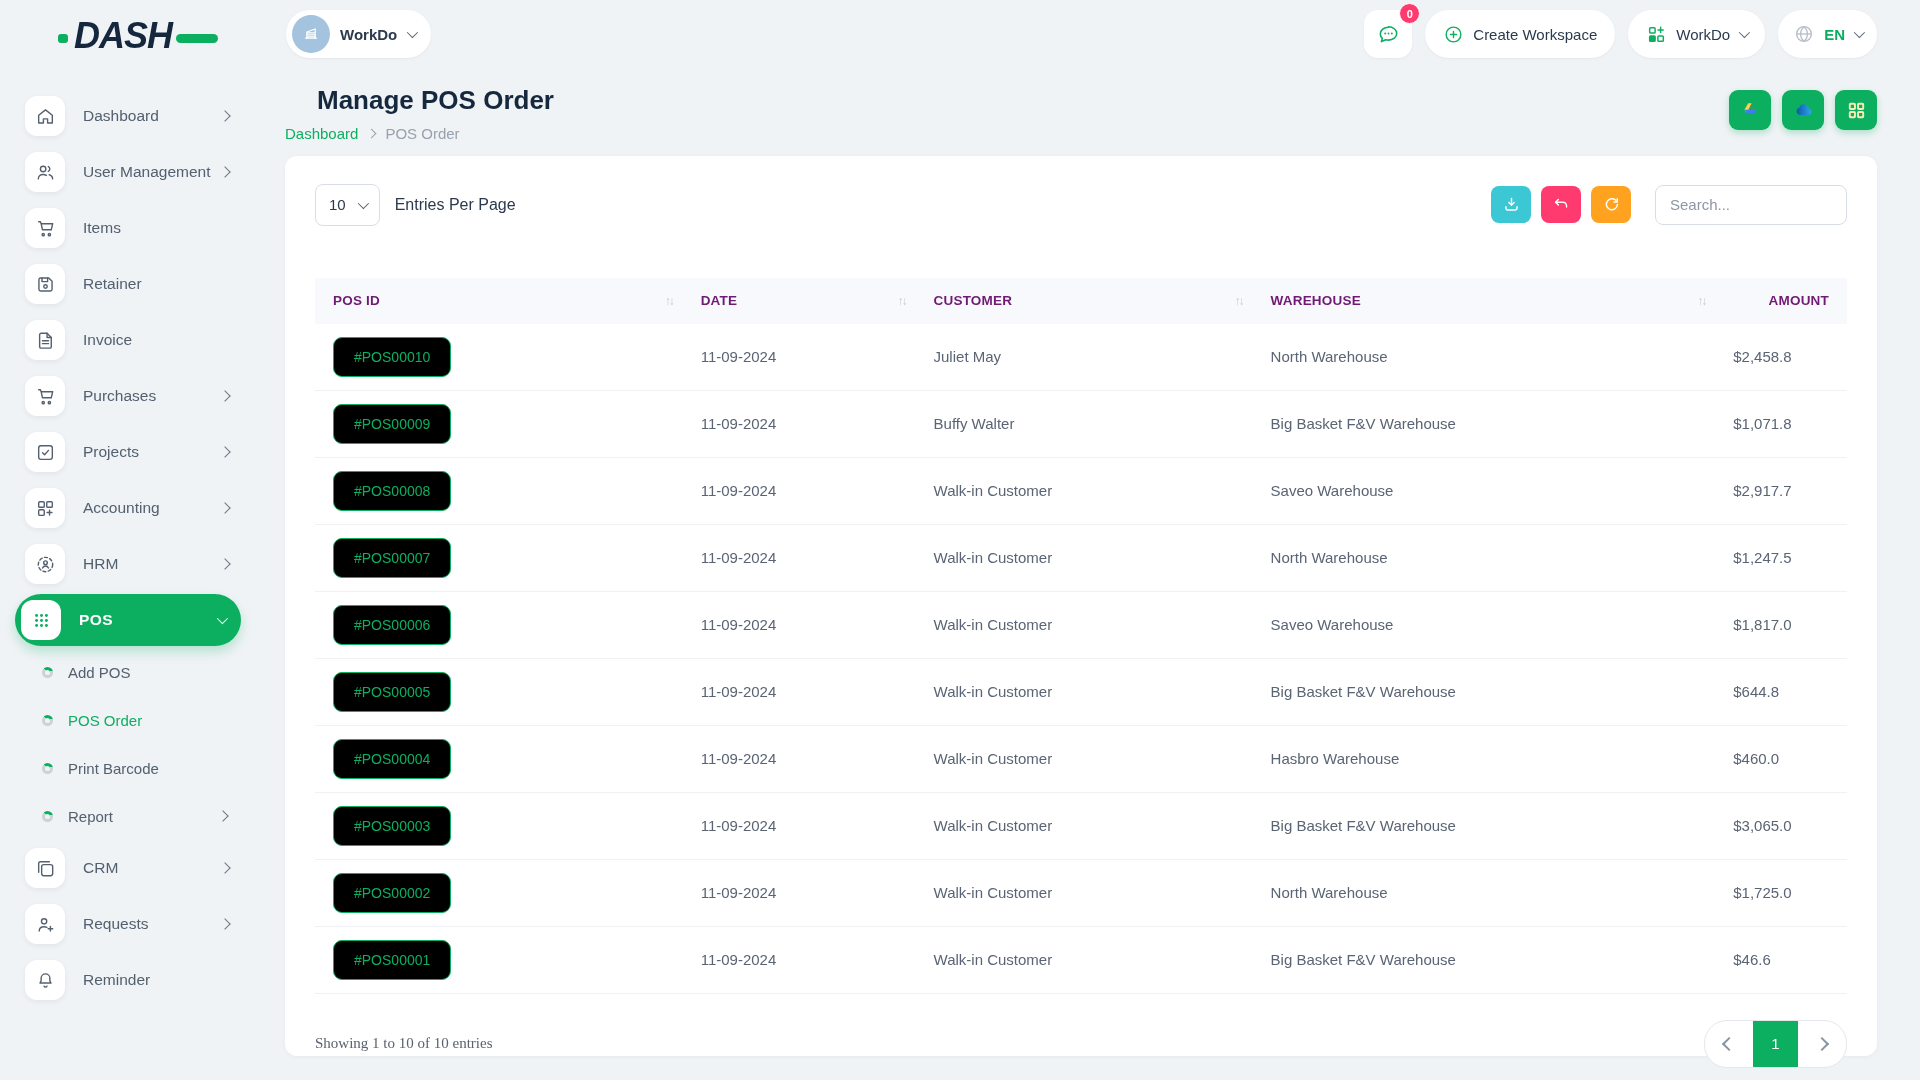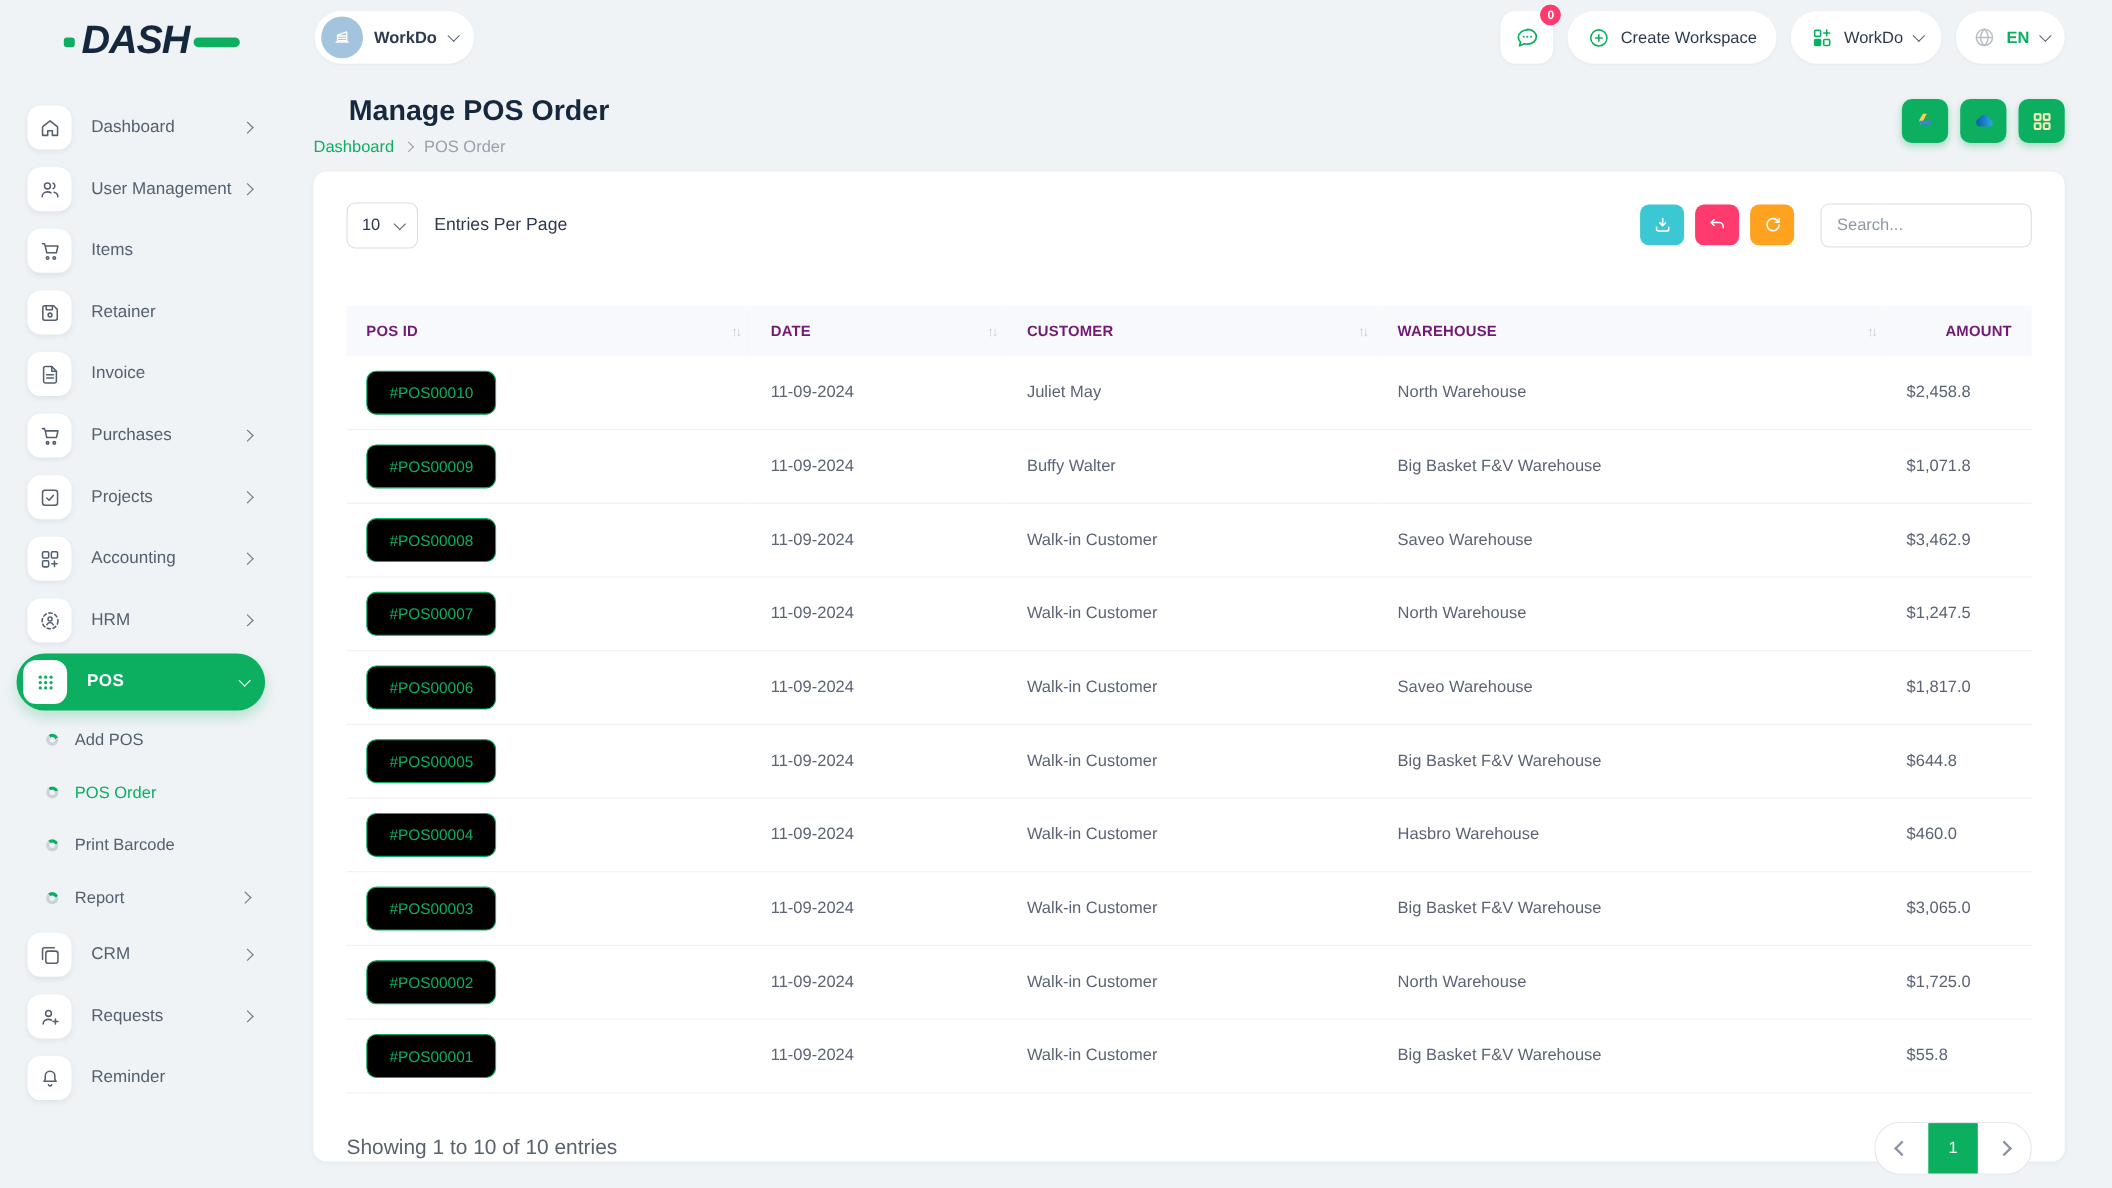--- a/index.html
+++ b/index.html
@@ -74,21 +74,21 @@
   .th-in{display:flex;align-items:center;justify-content:space-between;}
   .th-label{font-size:13.5px;font-weight:700;color:#701a75;letter-spacing:.2px;text-transform:uppercase;}
   .sort{font-size:12px;color:#c6cbd3;letter-spacing:-2px;margin-left:8px;}
   th.amt .th-in{justify-content:flex-end;}
   th.amt{padding-right:18px;}
   tbody td{height:66px;border-bottom:1px solid #f0f1f4;padding:0 10px 0 18px;font-size:15px;color:var(--cell-text);}
   td.amt{text-align:left;padding-right:18px;}
   .pos-badge{display:inline-flex;align-items:center;justify-content:center;height:38px;padding:0 20px;border:1px solid var(--green);border-radius:9px;color:var(--green);font-size:14px;font-weight:500;cursor:pointer;background:#000000;}
   
   .table-footer{display:flex;align-items:center;justify-content:space-between;margin-top:26px;}
-  .showing{font-size:19px;color:#59626e;}
+  .showing{font-size:15px;color:#59626e;font-family:Liberation Serif, serif;}
   .pager{display:flex;align-items:stretch;height:46px;border:1px solid #e4e7eb;border-radius:23px;overflow:hidden;background:#fff;}
   .pager .pg{width:48px;display:flex;align-items:center;justify-content:center;cursor:pointer;}
   .pg-chev{width:8px;height:8px;border-right:2px solid #8a93a2;border-bottom:2px solid #8a93a2;}
   .pg-prev .pg-chev{transform:rotate(135deg);}
   .pg-next .pg-chev{transform:rotate(-45deg);}
   .pg-cur{width:45px;background:var(--green);color:#fff;font-size:15px;font-weight:500;display:flex;align-items:center;justify-content:center;cursor:pointer;}
 </style>
 </head>
 <body>
 
@@ -454,21 +454,21 @@
     <td>11-09-2024</td>
     <td>Buffy Walter</td>
     <td>Big Basket F&amp;V Warehouse</td>
     <td class="amt">$1,071.8</td>
   </tr>
           <tr class="trow">
     <td><span class="pos-badge">#POS00008</span></td>
     <td>11-09-2024</td>
     <td>Walk-in Customer</td>
     <td>Saveo Warehouse</td>
-    <td class="amt">$3,462.9</td>
+    <td class="amt">$2,917.7</td>
   </tr>
           <tr class="trow">
     <td><span class="pos-badge">#POS00007</span></td>
     <td>11-09-2024</td>
     <td>Walk-in Customer</td>
     <td>North Warehouse</td>
     <td class="amt">$1,247.5</td>
   </tr>
           <tr class="trow">
     <td><span class="pos-badge">#POS00006</span></td>
@@ -503,21 +503,21 @@
     <td>11-09-2024</td>
     <td>Walk-in Customer</td>
     <td>North Warehouse</td>
     <td class="amt">$1,725.0</td>
   </tr>
           <tr class="trow">
     <td><span class="pos-badge">#POS00001</span></td>
     <td>11-09-2024</td>
     <td>Walk-in Customer</td>
     <td>Big Basket F&amp;V Warehouse</td>
-    <td class="amt">$55.8</td>
+    <td class="amt">$46.6</td>
   </tr>
         </tbody>
     </table>
 
     <div class="table-footer">
       <span class="showing">Showing 1 to 10 of 10 entries</span>
       <div class="pager">
         <div class="pg pg-prev">
             <span class="pg-chev"></span>
           </div>

